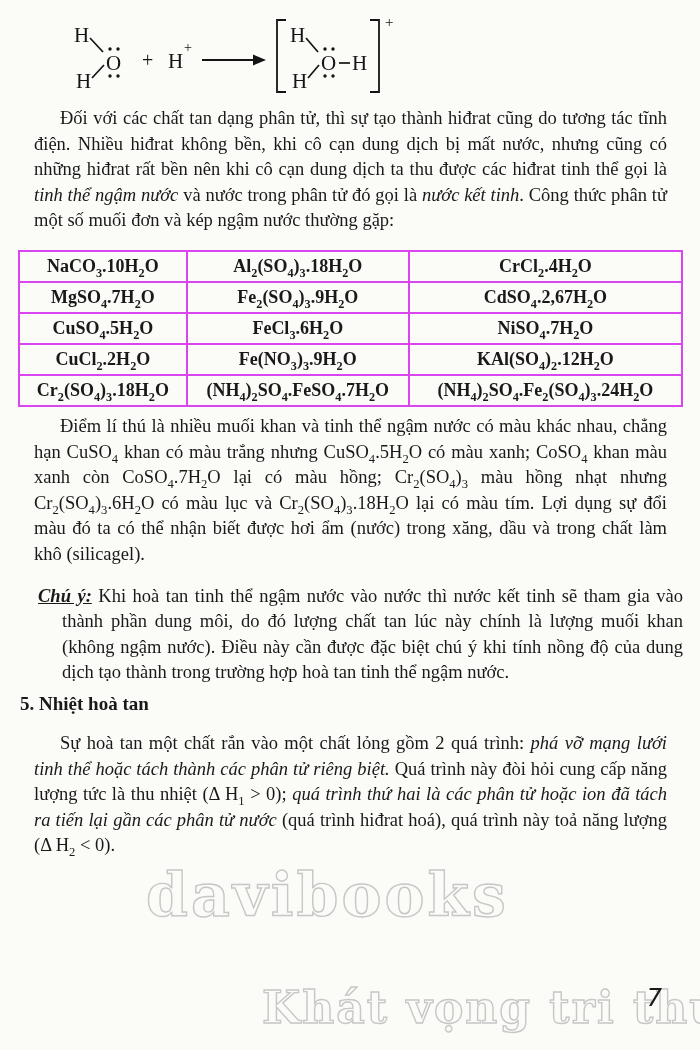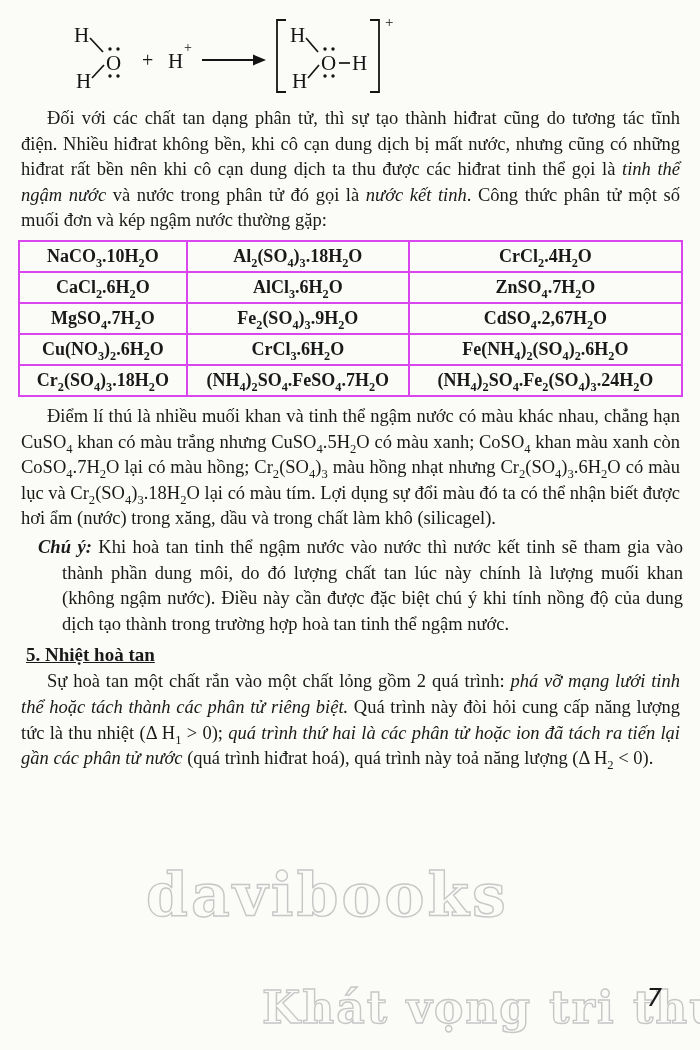--- a/index.html
+++ b/index.html
@@ -21,21 +21,21 @@
     font-family: "Liberation Serif", serif;
     fill: #141414;
   }
 
   
   .para {
     font-size: 18.5px;
     line-height: 25.6px;
     text-align: justify;
     text-indent: 26px;
-    margin: 3px;
+    margin: 16px;
   }
   .para.first { margin-top: 6px; }
   sub { font-size: 68%; line-height: 0; }
 
   
   table.salt-table {
     width: 100%;
     border-collapse: collapse;
     margin-top: 6px;
     border: 2px solid #242424;
@@ -54,27 +54,26 @@
   .para.after-table { margin-top: 7px; }
 
   .note {
     margin-top: 2px;
     padding-left: 44px;
     text-indent: -24px;
     font-size: 18.5px;
     line-height: 25.6px;
     text-align: justify;
   }
-  .note .seg-bi { font-style: italic; font-weight: bold; }
+  .note .seg-bi { font-style: italic; font-weight: bold; text-decoration: underline; }
 
   .section-heading {
     font-weight: bold;
     font-size: 19px;
-    margin: 7px 0 3px 8px;
-    text-decoration: underline;
+    margin: 7px 0 3px 2px;
   }
 
   .seg-i { font-style: italic; }
 
   
   .wm {
     position: absolute;
     color: transparent;
     -webkit-text-stroke: 1.4px #c7c7c7;
     font-family: "DejaVu Serif", serif;
@@ -146,33 +145,33 @@
           <col style="width:33.5%">
           <col style="width:41.2%">
       </colgroup>
       <tbody>
           <tr>
             <td>NaCO<sub>3</sub>.10H<sub>2</sub>O</td>
             <td>Al<sub>2</sub>(SO<sub>4</sub>)<sub>3</sub>.18H<sub>2</sub>O</td>
             <td>CrCl<sub>2</sub>.4H<sub>2</sub>O</td>
           </tr>
           <tr>
-            <td>CaCl<sub>2</sub>.6H<sub>2</sub>O</td>
-            <td>AlCl<sub>3</sub>.6H<sub>2</sub>O</td>
-            <td>ZnSO<sub>4</sub>.7H<sub>2</sub>O</td>
-          </tr>
-          <tr>
             <td>MgSO<sub>4</sub>.7H<sub>2</sub>O</td>
             <td>Fe<sub>2</sub>(SO<sub>4</sub>)<sub>3</sub>.9H<sub>2</sub>O</td>
             <td>CdSO<sub>4</sub>.2,67H<sub>2</sub>O</td>
           </tr>
           <tr>
-            <td>Cu(NO<sub>3</sub>)<sub>2</sub>.6H<sub>2</sub>O</td>
-            <td>CrCl<sub>3</sub>.6H<sub>2</sub>O</td>
-            <td>Fe(NH<sub>4</sub>)<sub>2</sub>(SO<sub>4</sub>)<sub>2</sub>.6H<sub>2</sub>O</td>
+            <td>CuSO<sub>4</sub>.5H<sub>2</sub>O</td>
+            <td>FeCl<sub>3</sub>.6H<sub>2</sub>O</td>
+            <td>NiSO<sub>4</sub>.7H<sub>2</sub>O</td>
+          </tr>
+          <tr>
+            <td>CuCl<sub>2</sub>.2H<sub>2</sub>O</td>
+            <td>Fe(NO<sub>3</sub>)<sub>3</sub>.9H<sub>2</sub>O</td>
+            <td>KAl(SO<sub>4</sub>)<sub>2</sub>.12H<sub>2</sub>O</td>
           </tr>
           <tr>
             <td>Cr<sub>2</sub>(SO<sub>4</sub>)<sub>3</sub>.18H<sub>2</sub>O</td>
             <td>(NH<sub>4</sub>)<sub>2</sub>SO<sub>4</sub>.FeSO<sub>4</sub>.7H<sub>2</sub>O</td>
             <td>(NH<sub>4</sub>)<sub>2</sub>SO<sub>4</sub>.Fe<sub>2</sub>(SO<sub>4</sub>)<sub>3</sub>.24H<sub>2</sub>O</td>
           </tr>
         </tbody>
     </table>
 
     <p class="para after-table"><span class="seg">Điểm lí thú là nhiều muối khan và tinh thể ngậm nước có màu khác nhau, chẳng hạn CuSO<sub>4</sub> khan có màu trắng nhưng CuSO<sub>4</sub>.5H<sub>2</sub>O có màu xanh; CoSO<sub>4</sub> khan màu xanh còn CoSO<sub>4</sub>.7H<sub>2</sub>O lại có màu hồng; Cr<sub>2</sub>(SO<sub>4</sub>)<sub>3</sub> màu hồng nhạt nhưng Cr<sub>2</sub>(SO<sub>4</sub>)<sub>3</sub>.6H<sub>2</sub>O có màu lục và Cr<sub>2</sub>(SO<sub>4</sub>)<sub>3</sub>.18H<sub>2</sub>O lại có màu tím. Lợi dụng sự đổi màu đó ta có thể nhận biết được hơi ẩm (nước) trong xăng, dầu và trong chất làm khô (silicagel).</span></p>

